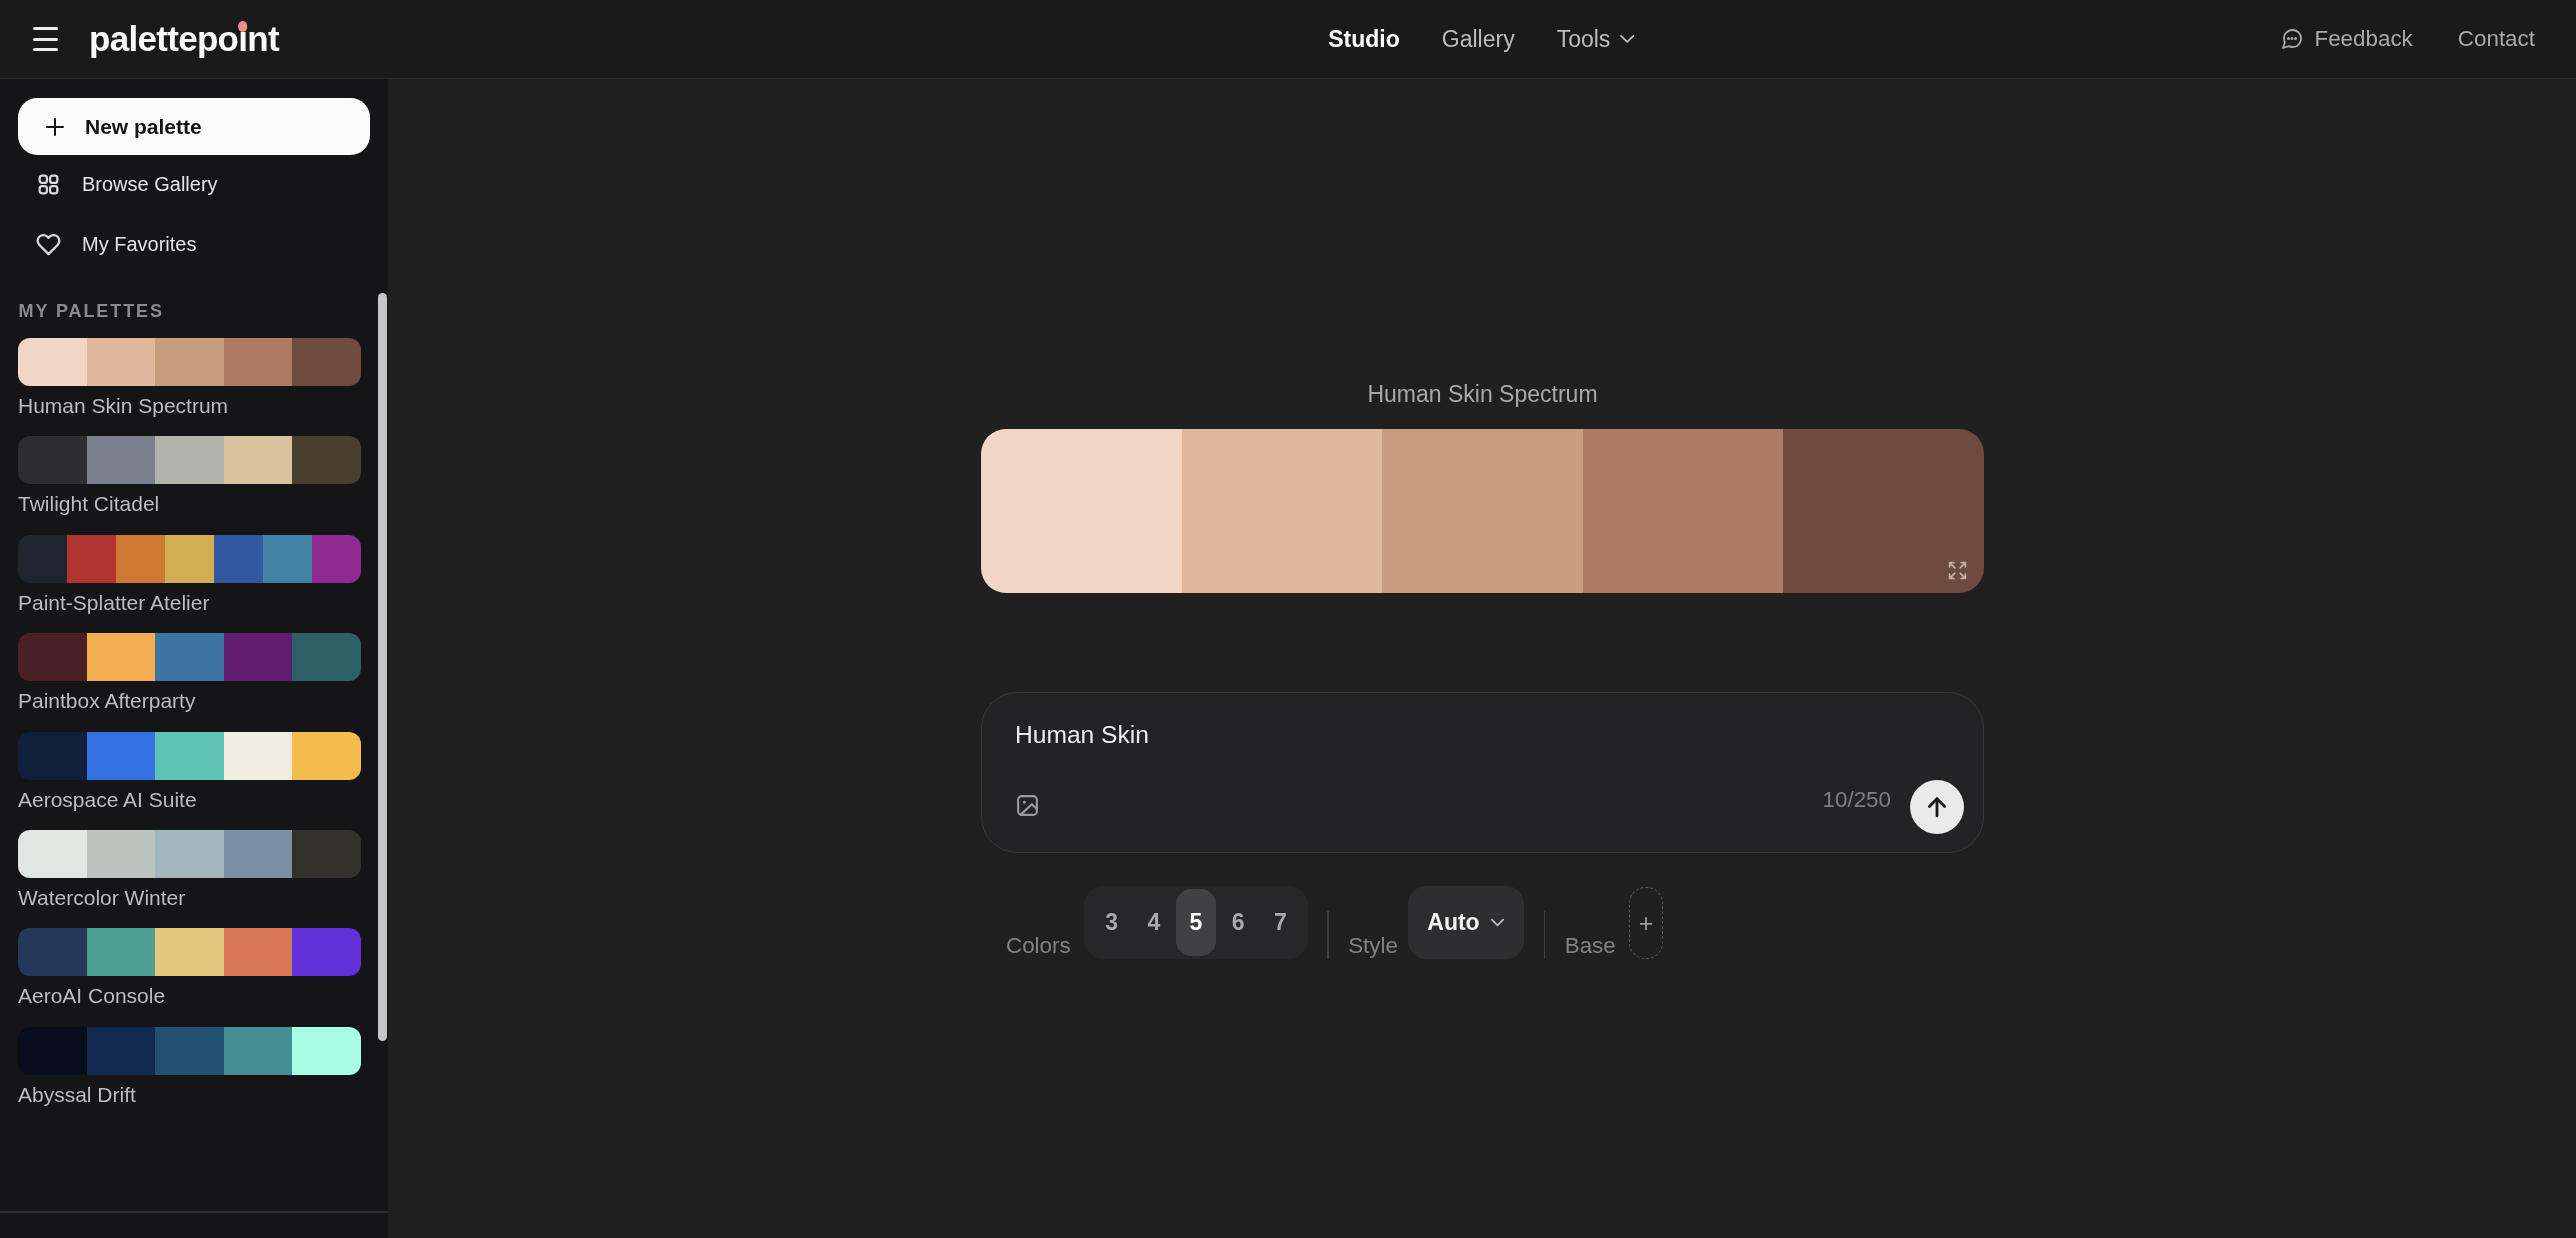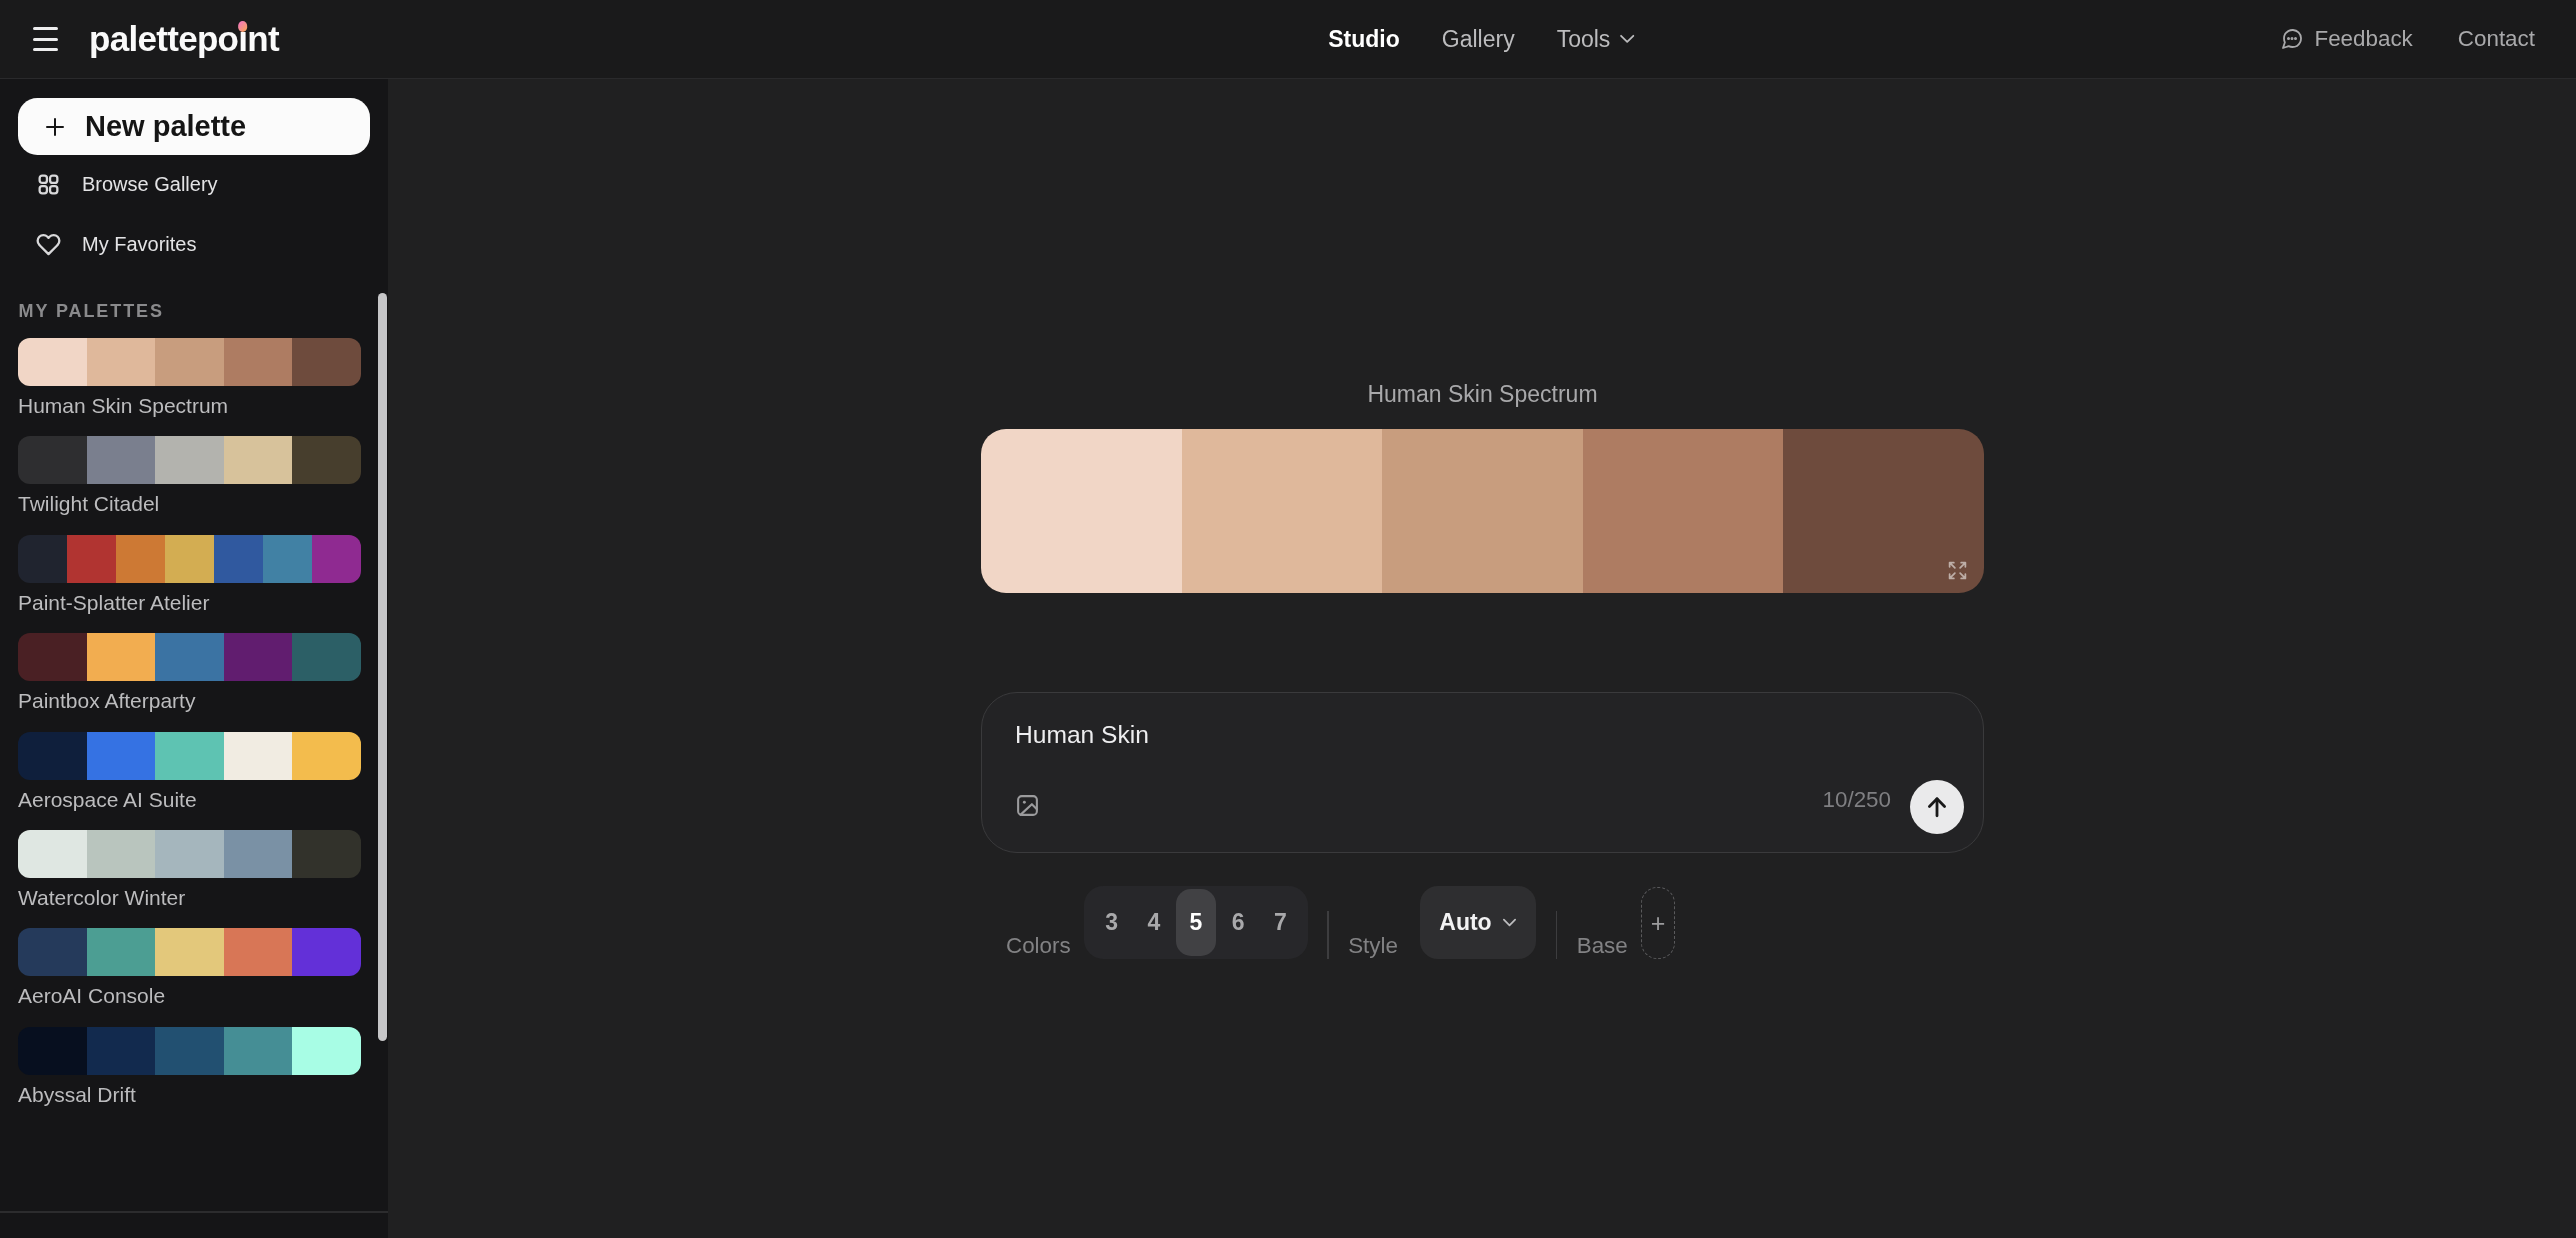--- a/index.html
+++ b/index.html
@@ -23,21 +23,21 @@
           align-items:center;justify-content:center;gap:42px}
   .nav-item{font-size:23px;color:#bcbcbe;display:flex;align-items:center;gap:9px;cursor:pointer}
   .nav-item.active{color:#ffffff;font-weight:700}
   .top-actions{position:absolute;right:41px;top:0;height:78px;display:flex;align-items:center;
                gap:45px;font-size:22.4px;color:#a9a9ab}
   .top-action{display:flex;align-items:center;gap:10.4px;cursor:pointer}
 
   
   .sidebar{position:absolute;left:0;top:79px;width:388px;height:1160px;background:#151517}
   .new-palette{position:absolute;left:18px;top:19.4px;width:352px;height:57px;border-radius:19.4px;
-               background:#fbfbfb;color:#151515;font-size:29px;font-weight:700;display:flex;
+               background:#fbfbfb;color:#151515;font-size:21px;font-weight:700;display:flex;
                align-items:center;padding-left:25px;gap:18px;cursor:pointer;box-sizing:border-box}
   .side-item{position:absolute;left:36px;height:33px;display:flex;align-items:center;gap:21px;
              font-size:20px;color:#e3e3e5;cursor:pointer}
   .side-item.browse{top:89px}
   .side-item.favs{top:149px}
   .section-title{position:absolute;left:18.6px;top:222px;font-size:18px;letter-spacing:1.9px;
                  color:#8a8a8c;font-weight:700}
   .palette-list{position:absolute;left:18px;top:259px;width:343px}
   .palette-item{margin-bottom:16.4px;cursor:pointer}
   .strip{height:48px;border-radius:12px;overflow:hidden;display:flex}
@@ -66,21 +66,21 @@
 
   .controls{position:absolute;left:981px;top:884px;height:75px;display:flex;align-items:flex-end;
             font-size:22.4px;color:#828284}
   .lbl-colors{margin-left:25px}
   .segment{margin-left:13.4px;height:73px;background:#27272a;border-radius:19.4px;display:flex;
            align-items:center;padding:0 7.5px;gap:2.2px}
   .seg-opt{width:40px;height:67px;border-radius:15px;display:flex;align-items:center;
            justify-content:center;color:#a9a9ab;font-size:23px;font-weight:600;cursor:pointer}
   .seg-opt.selected{background:#414144;color:#ffffff}
   .vdiv{width:1.5px;height:48px;background:#3d3d3f;margin:0 19.4px}
-  .style-box{margin-left:22px;height:73px;border-radius:18px;background:#2e2e30;display:flex;
+  .style-box{margin-left:10px;height:73px;border-radius:18px;background:#2e2e30;display:flex;
              align-items:center;gap:10.4px;padding:0 19.4px;color:#f2f2f3;font-weight:700;
              font-size:23px;cursor:pointer}
   .base-add{margin-left:13.4px;width:34px;height:72px;border-radius:16.4px;border:1.5px dashed #5a5a5c;
             display:flex;align-items:center;justify-content:center;color:#9b9b9d;font-size:25px;
             cursor:pointer;box-sizing:border-box;font-weight:400}
 </style>
 </head>
 <body>
 
 <div class="app">

